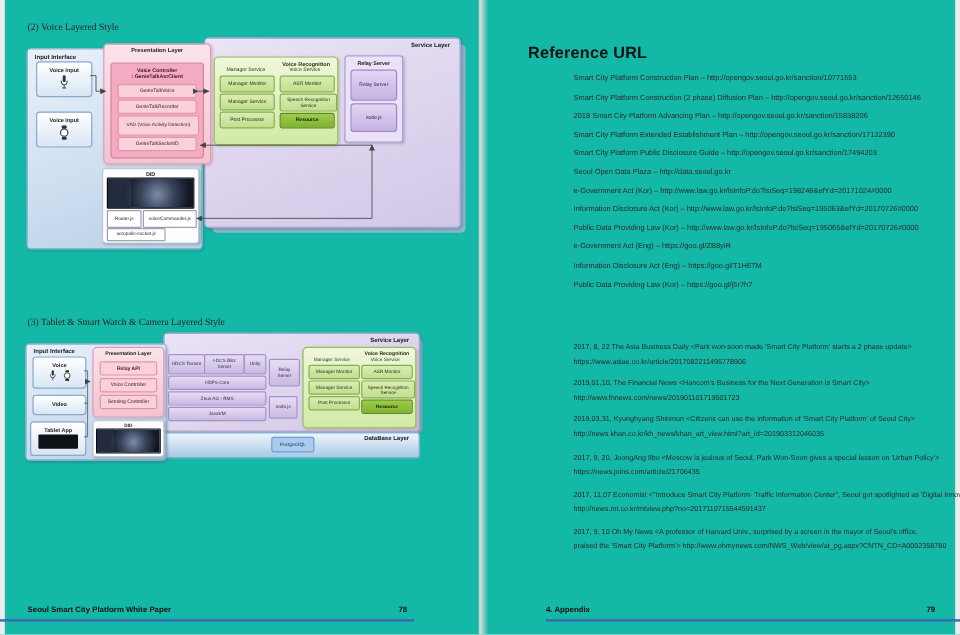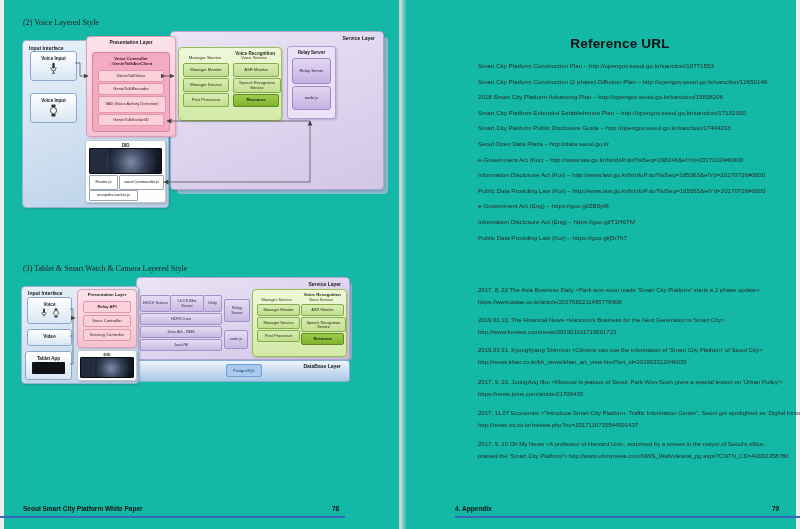--- a/index.html
+++ b/index.html
@@ -42,21 +42,21 @@
   .greenrow{background:linear-gradient(180deg,#d9ecb2 0%,#c2df90 100%);border:1px solid #86ad4c;border-radius:2px;font-size:4.2px;color:#253311;line-height:1.05;}
   .greenrow.dark{background:linear-gradient(180deg,#9ccc4a 0%,#7fb32f 100%);border:1px solid #5f8a1f;color:#15210a;font-weight:bold;}
   .relaybox{background:#eae2f6;border:1px solid #b1a0d4;border-radius:3px;box-shadow:1px 1px 2px rgba(80,60,120,.25);}
   .relay-inner{background:linear-gradient(180deg,#e2d6f2 0%,#c6b2e2 100%);border:1px solid #a185c8;border-radius:3px;font-size:4.2px;color:#2e2247;line-height:1.05;}
   .purple-item{background:linear-gradient(180deg,#e6ddf3 0%,#c9bae2 100%);border:1px solid #a591ca;border-radius:2px;font-size:3.9px;color:#34284e;line-height:1.05;}
   .dbbar{background:linear-gradient(180deg,#eef5fc 0%,#a9c8e6 100%);border:1px solid #88aed6;border-radius:3px;}
   .dbitem{background:#a9cbee;border:1px solid #6e9ed2;border-radius:2px;font-size:4px;color:#173a61;}
   .blackpad{background:#0e1116;border-radius:1px;}
 
   
-  .h-big{font-size:13.5px;font-weight:bold;text-align:center;color:#111;letter-spacing:.2px;}
+  .h-big{font-size:13.5px;font-weight:bold;text-align:left;color:#111;letter-spacing:.2px;}
   .ref-line{font-size:6.2px;color:#2a2a2a;}
   .press-line{font-size:6px;color:#2a2a2a;}
 
   svg.wires{position:absolute;left:0;top:0;pointer-events:none;}
 </style>
 </head>
 <body>
 
 <div id="canvas">
 

